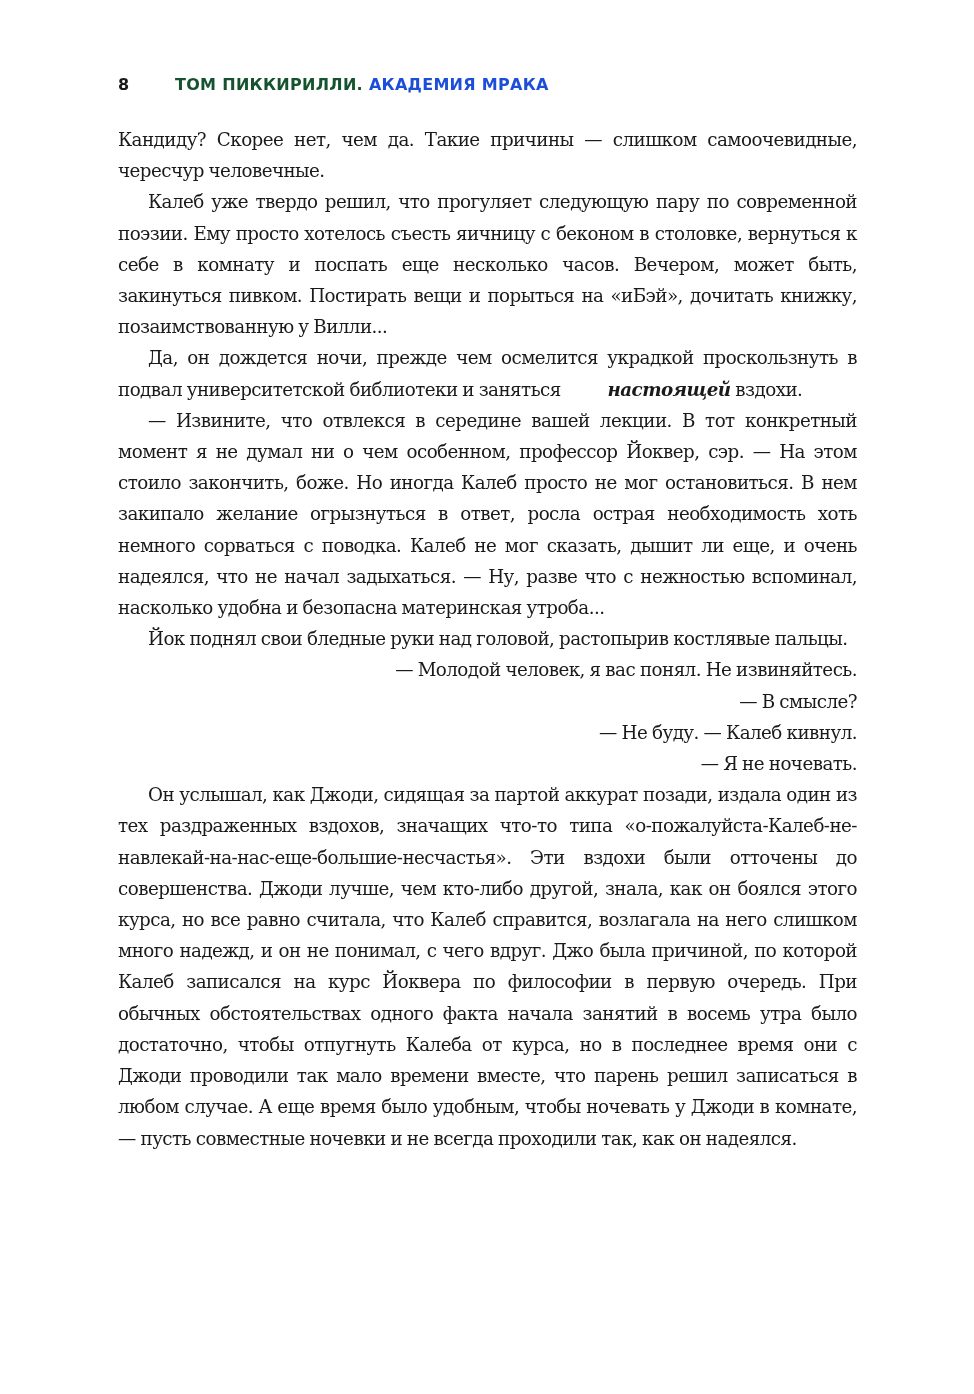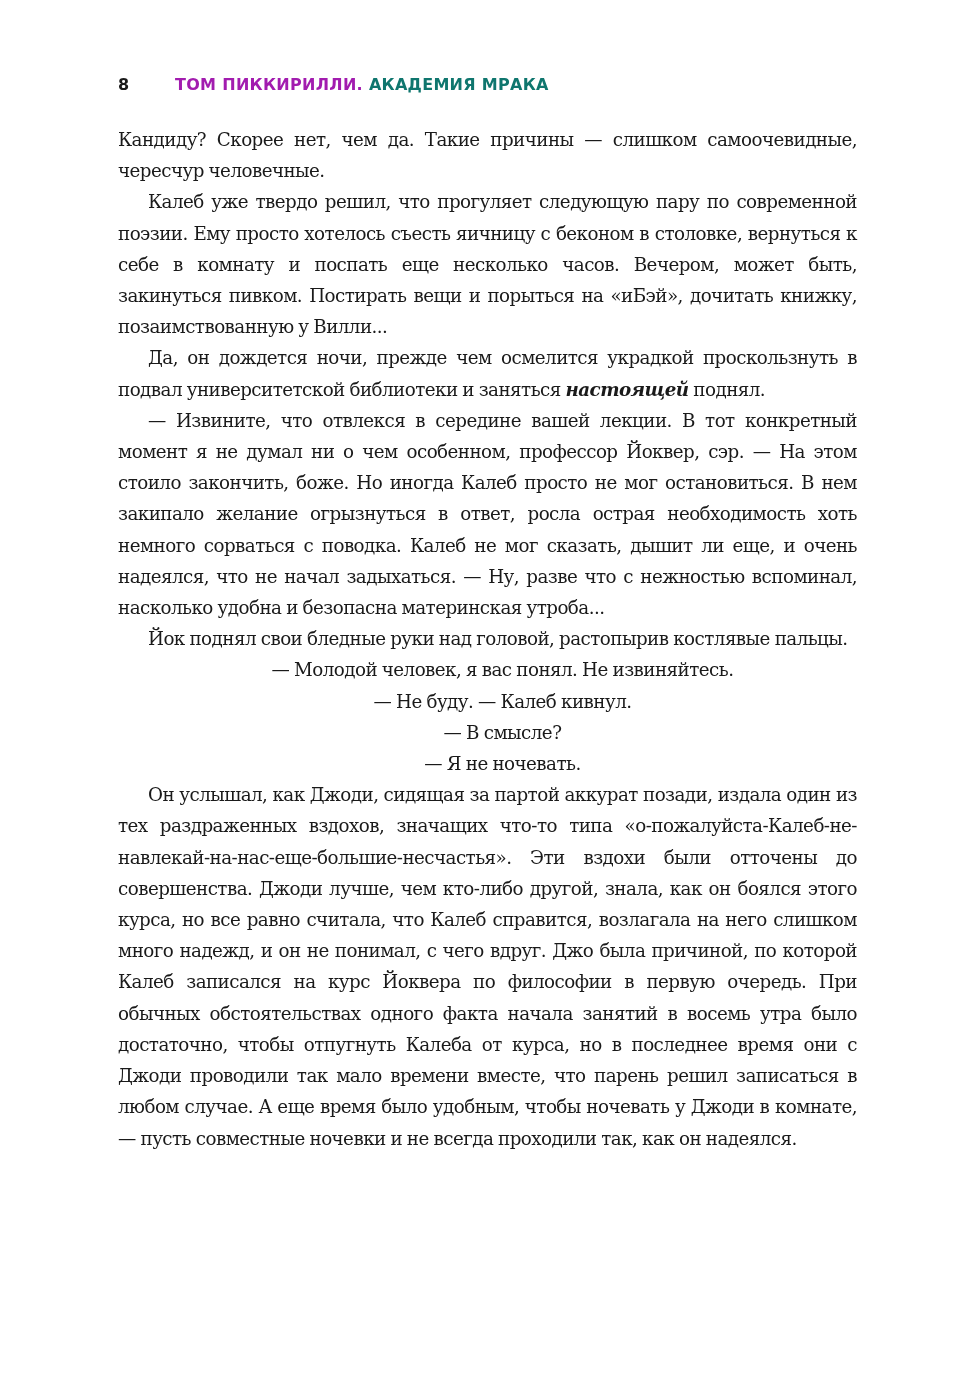--- a/index.html
+++ b/index.html
@@ -37,22 +37,22 @@
       left: 0;
       top: 0;
       color: #1a1a1a;
     }
     .head-title {
       position: absolute;
       left: 57px;
       top: 0;
       white-space: nowrap;
     }
-    .head-author { color: #a21caf; }
-    .head-book { color: #0f766e; }
+    .head-author { color: #14532d; }
+    .head-book { color: #1d4ed8; }
 
     .text-block {
       position: absolute;
       top: 118px;
       left: 118px;
       width: 739px;
       font-family: "DejaVu Serif", serif;
       font-size: 18.3px;
       line-height: 31.2px;
       color: #1a1a1a;
@@ -62,46 +62,47 @@
     }
     .text-block p {
       margin: 0;
       text-indent: 30px;
     }
     .text-block p.no-indent {
       text-indent: 0;
       margin-top: 6px;
     }
     .text-block p.short {
-      text-align: center;
+      text-align: right;
     }
     em.emph {
       font-style: italic;
       font-weight: bold;
+      margin-left: 42px;
     }
   </style>
 </head>
 <body>
 
 <div class="page">
 
   <div class="running-head">
     <span class="page-number">8</span>
     <span class="head-title">
       <span class="head-author">ТОМ ПИККИРИЛЛИ.</span>
       <span class="head-book">АКАДЕМИЯ МРАКА</span>
     </span>
   </div>
 
   <div class="text-block">
     <p class="no-indent">Кандиду? Скорее нет, чем да. Такие причины — слишком самоочевидные, чересчур человечные.</p>
     <p>Калеб уже твердо решил, что прогуляет следующую пару по современной поэзии. Ему просто хотелось съесть яичницу с беконом в столовке, вернуться к себе в комнату и поспать еще несколько часов. Вечером, может быть, закинуться пивком. Постирать вещи и порыться на «иБэй», дочитать книжку, позаимствованную у Вилли...</p>
-    <p><span>Да, он дождется ночи, прежде чем осмелится украдкой проскользнуть в подвал университетской библиотеки и заняться </span><em class="emph">настоящей</em><span> поднял.</span></p>
+    <p><span>Да, он дождется ночи, прежде чем осмелится украдкой проскользнуть в подвал университетской библиотеки и заняться </span><em class="emph">настоящей</em><span> вздохи.</span></p>
     <p>— Извините, что отвлекся в середине вашей лекции. В тот конкретный момент я не думал ни о чем особенном, профессор Йоквер, сэр. — На этом стоило закончить, боже. Но иногда Калеб просто не мог остановиться. В нем закипало желание огрызнуться в ответ, росла острая необходимость хоть немного сорваться с поводка. Калеб не мог сказать, дышит ли еще, и очень надеялся, что не начал задыхаться. — Ну, разве что с нежностью вспоминал, насколько удобна и безопасна материнская утроба...</p>
     <p>Йок поднял свои бледные руки над головой, растопырив костлявые пальцы.</p>
     <p class="short">— Молодой человек, я вас понял. Не извиняйтесь.</p>
+    <p class="short">— В смысле?</p>
     <p class="short">— Не буду. — Калеб кивнул.</p>
-    <p class="short">— В смысле?</p>
     <p class="short">— Я не ночевать.</p>
     <p>Он услышал, как Джоди, сидящая за партой аккурат позади, издала один из тех раздраженных вздохов, значащих что-то типа «о-пожалуйста-Калеб-не-навлекай-на-нас-еще-большие-несчастья». Эти вздохи были отточены до совершенства. Джоди лучше, чем кто-либо другой, знала, как он боялся этого курса, но все равно считала, что Калеб справится, возлагала на него слишком много надежд, и он не понимал, с чего вдруг. Джо была причиной, по которой Калеб записался на курс Йоквера по философии в первую очередь. При обычных обстоятельствах одного факта начала занятий в восемь утра было достаточно, чтобы отпугнуть Калеба от курса, но в последнее время они с Джоди проводили так мало времени вместе, что парень решил записаться в любом случае. А еще время было удобным, чтобы ночевать у Джоди в комнате, — пусть совместные ночевки и не всегда проходили так, как он надеялся.</p>
   </div>
 
 </div>
 
 </body></html>

